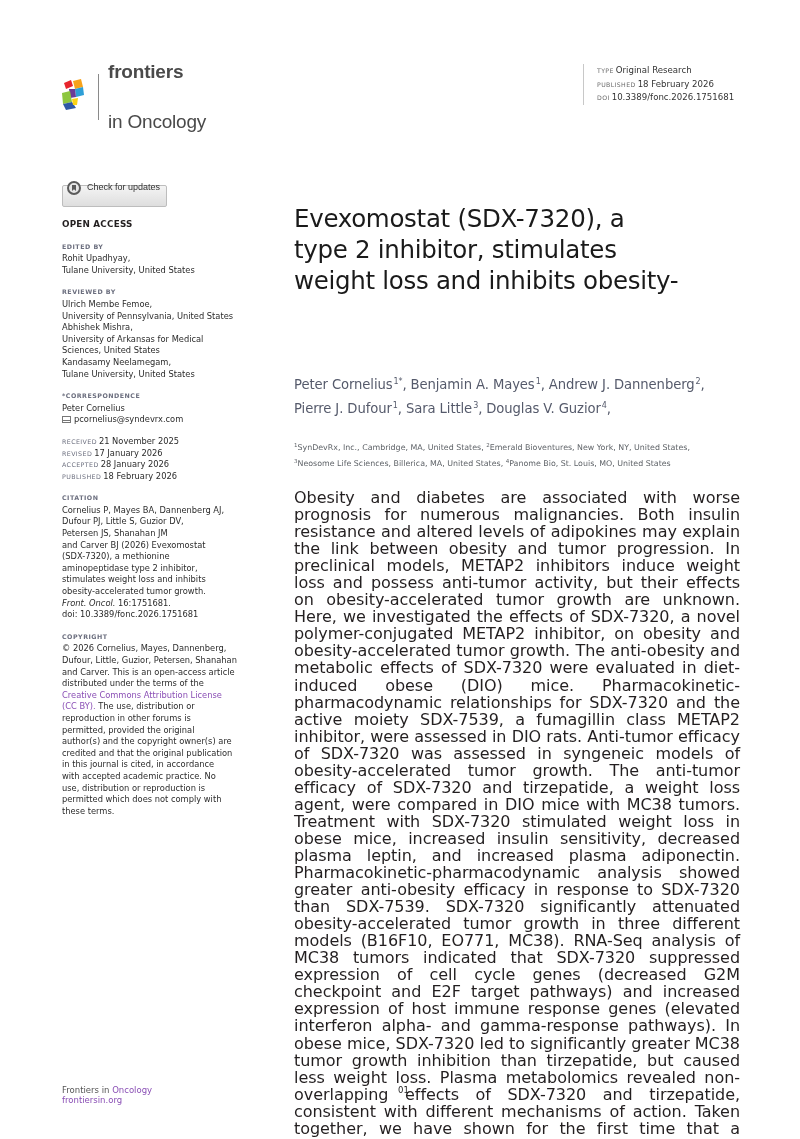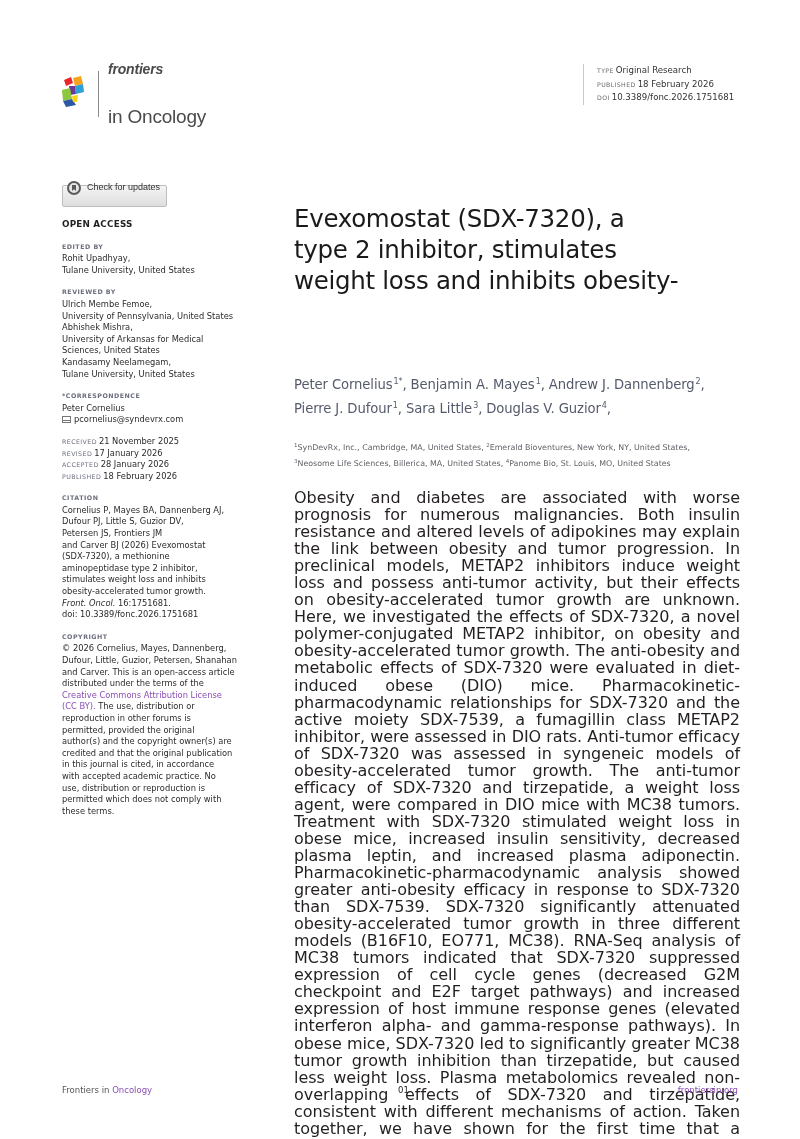--- a/index.html
+++ b/index.html
@@ -4,21 +4,21 @@
   <style>
     * { box-sizing: border-box; margin: 0; padding: 0; }
     html, body { width: 800px; height: 1139px; background: #ffffff; }
     body { position: relative; font-family: "DejaVu Sans", "Liberation Sans", sans-serif; color: #231f20; overflow: hidden; }
 
     
     .logo { position: absolute; left: 60px; top: 62px; display: flex; align-items: center; }
     .logo-mark { width: 28px; height: 40px; position: relative; }
     .logo-divider { width: 1px; height: 46px; background: #8a8a8a; margin-left: 10px; margin-right: 9px; }
     .logo-text { line-height: 1.05; }
-    .logo-brand { font-family: "Liberation Sans", sans-serif; font-weight: bold; font-size: 14px; color: #4a4a4a; letter-spacing: -0.2px; font-style: italic; }
+    .logo-brand { font-family: "Liberation Sans", sans-serif; font-weight: bold; font-size: 19px; color: #4a4a4a; letter-spacing: -0.2px; }
     .logo-journal { font-family: "Liberation Sans", sans-serif; font-size: 19px; color: #4a4a4a; letter-spacing: -0.2px; margin-top: 30px; }
 
     .meta { position: absolute; left: 583px; top: 64px; border-left: 1px solid #c8c8c8; padding-left: 13px; font-size: 8.6px; line-height: 13.5px; color: #333; }
     .meta .lbl { font-size: 6.2px; letter-spacing: 0.4px; color: #6c6c6c; text-transform: uppercase; margin-right: 2px; }
 
     
     .sidebar { position: absolute; left: 62px; top: 185px; width: 185px; font-size: 8.3px; line-height: 11.6px; color: #2b2b2b; }
     .check-btn { display: inline-flex; align-items: center; gap: 6px; height: 22px; padding: 0 6px 16px 4px; border: 1px solid #bdbdbd; background: linear-gradient(#f4f4f4, #dedede); border-radius: 2px; font-size: 9px; color: #333; font-family: "Liberation Sans", sans-serif; }
     .check-icon { width: 14px; height: 14px; border-radius: 50%; border: 2px solid #5b5b5b; position: relative; background: #e6e6e6; }
     .check-icon::after { content: ""; position: absolute; left: 3px; top: 2px; width: 4px; height: 6px; background: #5b5b5b; clip-path: polygon(0 0,100% 0,100% 100%,50% 70%,0 100%); }
@@ -35,21 +35,21 @@
     .title { position: absolute; left: 294px; top: 183px; width: 450px; font-family: "DejaVu Sans", sans-serif; font-size: 24.5px; line-height: 31px; color: #1a1a1a; letter-spacing: -0.3px; margin-top: 20px; }
     .authors { position: absolute; left: 294px; top: 371px; width: 460px; font-size: 13.2px; line-height: 21px; color: #555a6b; letter-spacing: -0.1px; }
     .authors sup { font-size: 8px; vertical-align: 5px; margin-left: 1px; }
     .affils { position: absolute; left: 294px; top: 439px; width: 460px; font-size: 7.9px; line-height: 12.6px; color: #5f6368; }
     .affils sup { font-size: 5.5px; vertical-align: 3px; }
 
     
     .abstract { position: absolute; left: 294px; top: 489px; width: 446px; font-size: 16px; line-height: 17.05px; color: #231f20; text-align: justify; letter-spacing: -0.05px; }
 
     
-    .footer { position: absolute; left: 62px; top: 1085px; width: 676px; display: flex; justify-content: space-between; font-size: 8.5px; color: #555; }
+    .footer { position: absolute; left: 62px; top: 1085px; width: 676px; display: flex; justify-content: space-between; font-size: 8.5px; color: #555; flex-direction: column; }
     .footer .accent { color: #8a4fb5; }
     .footer .page { color: #222; position: absolute; left: 336px; }
   </style>
 </head>
 <body>
 
 <div class="logo">
   <div class="logo-mark">
     <svg width="28" height="40" viewBox="0 0 28 40">
       <polygon points="4,6 11,3 13,9 6,12" fill="#e8262d"></polygon>
@@ -109,21 +109,21 @@
     <div><span class="date-lbl">RECEIVED</span><span>21 November 2025</span></div>
     <div><span class="date-lbl">REVISED</span><span>17 January 2026</span></div>
     <div><span class="date-lbl">ACCEPTED</span><span>28 January 2026</span></div>
     <div><span class="date-lbl">PUBLISHED</span><span>18 February 2026</span></div>
   </div>
 
   <div class="sec">
     <div class="sec-label">CITATION</div>
     <div>Cornelius P, Mayes BA, Dannenberg AJ,</div>
     <div>Dufour PJ, Little S, Guzior DV,</div>
-    <div>Petersen JS, Frontiers JM</div>
+    <div>Petersen JS, Shanahan JM</div>
     <div>and Carver BJ (2026) Evexomostat</div>
     <div>(SDX-7320), a methionine</div>
     <div>aminopeptidase type 2 inhibitor,</div>
     <div>stimulates weight loss and inhibits</div>
     <div>obesity-accelerated tumor growth.</div>
     <div><span class="italic">Front. Oncol.</span><span> 16:1751681.</span></div>
     <div>doi: 10.3389/fonc.2026.1751681</div>
   </div>
 
   <div class="sec">

